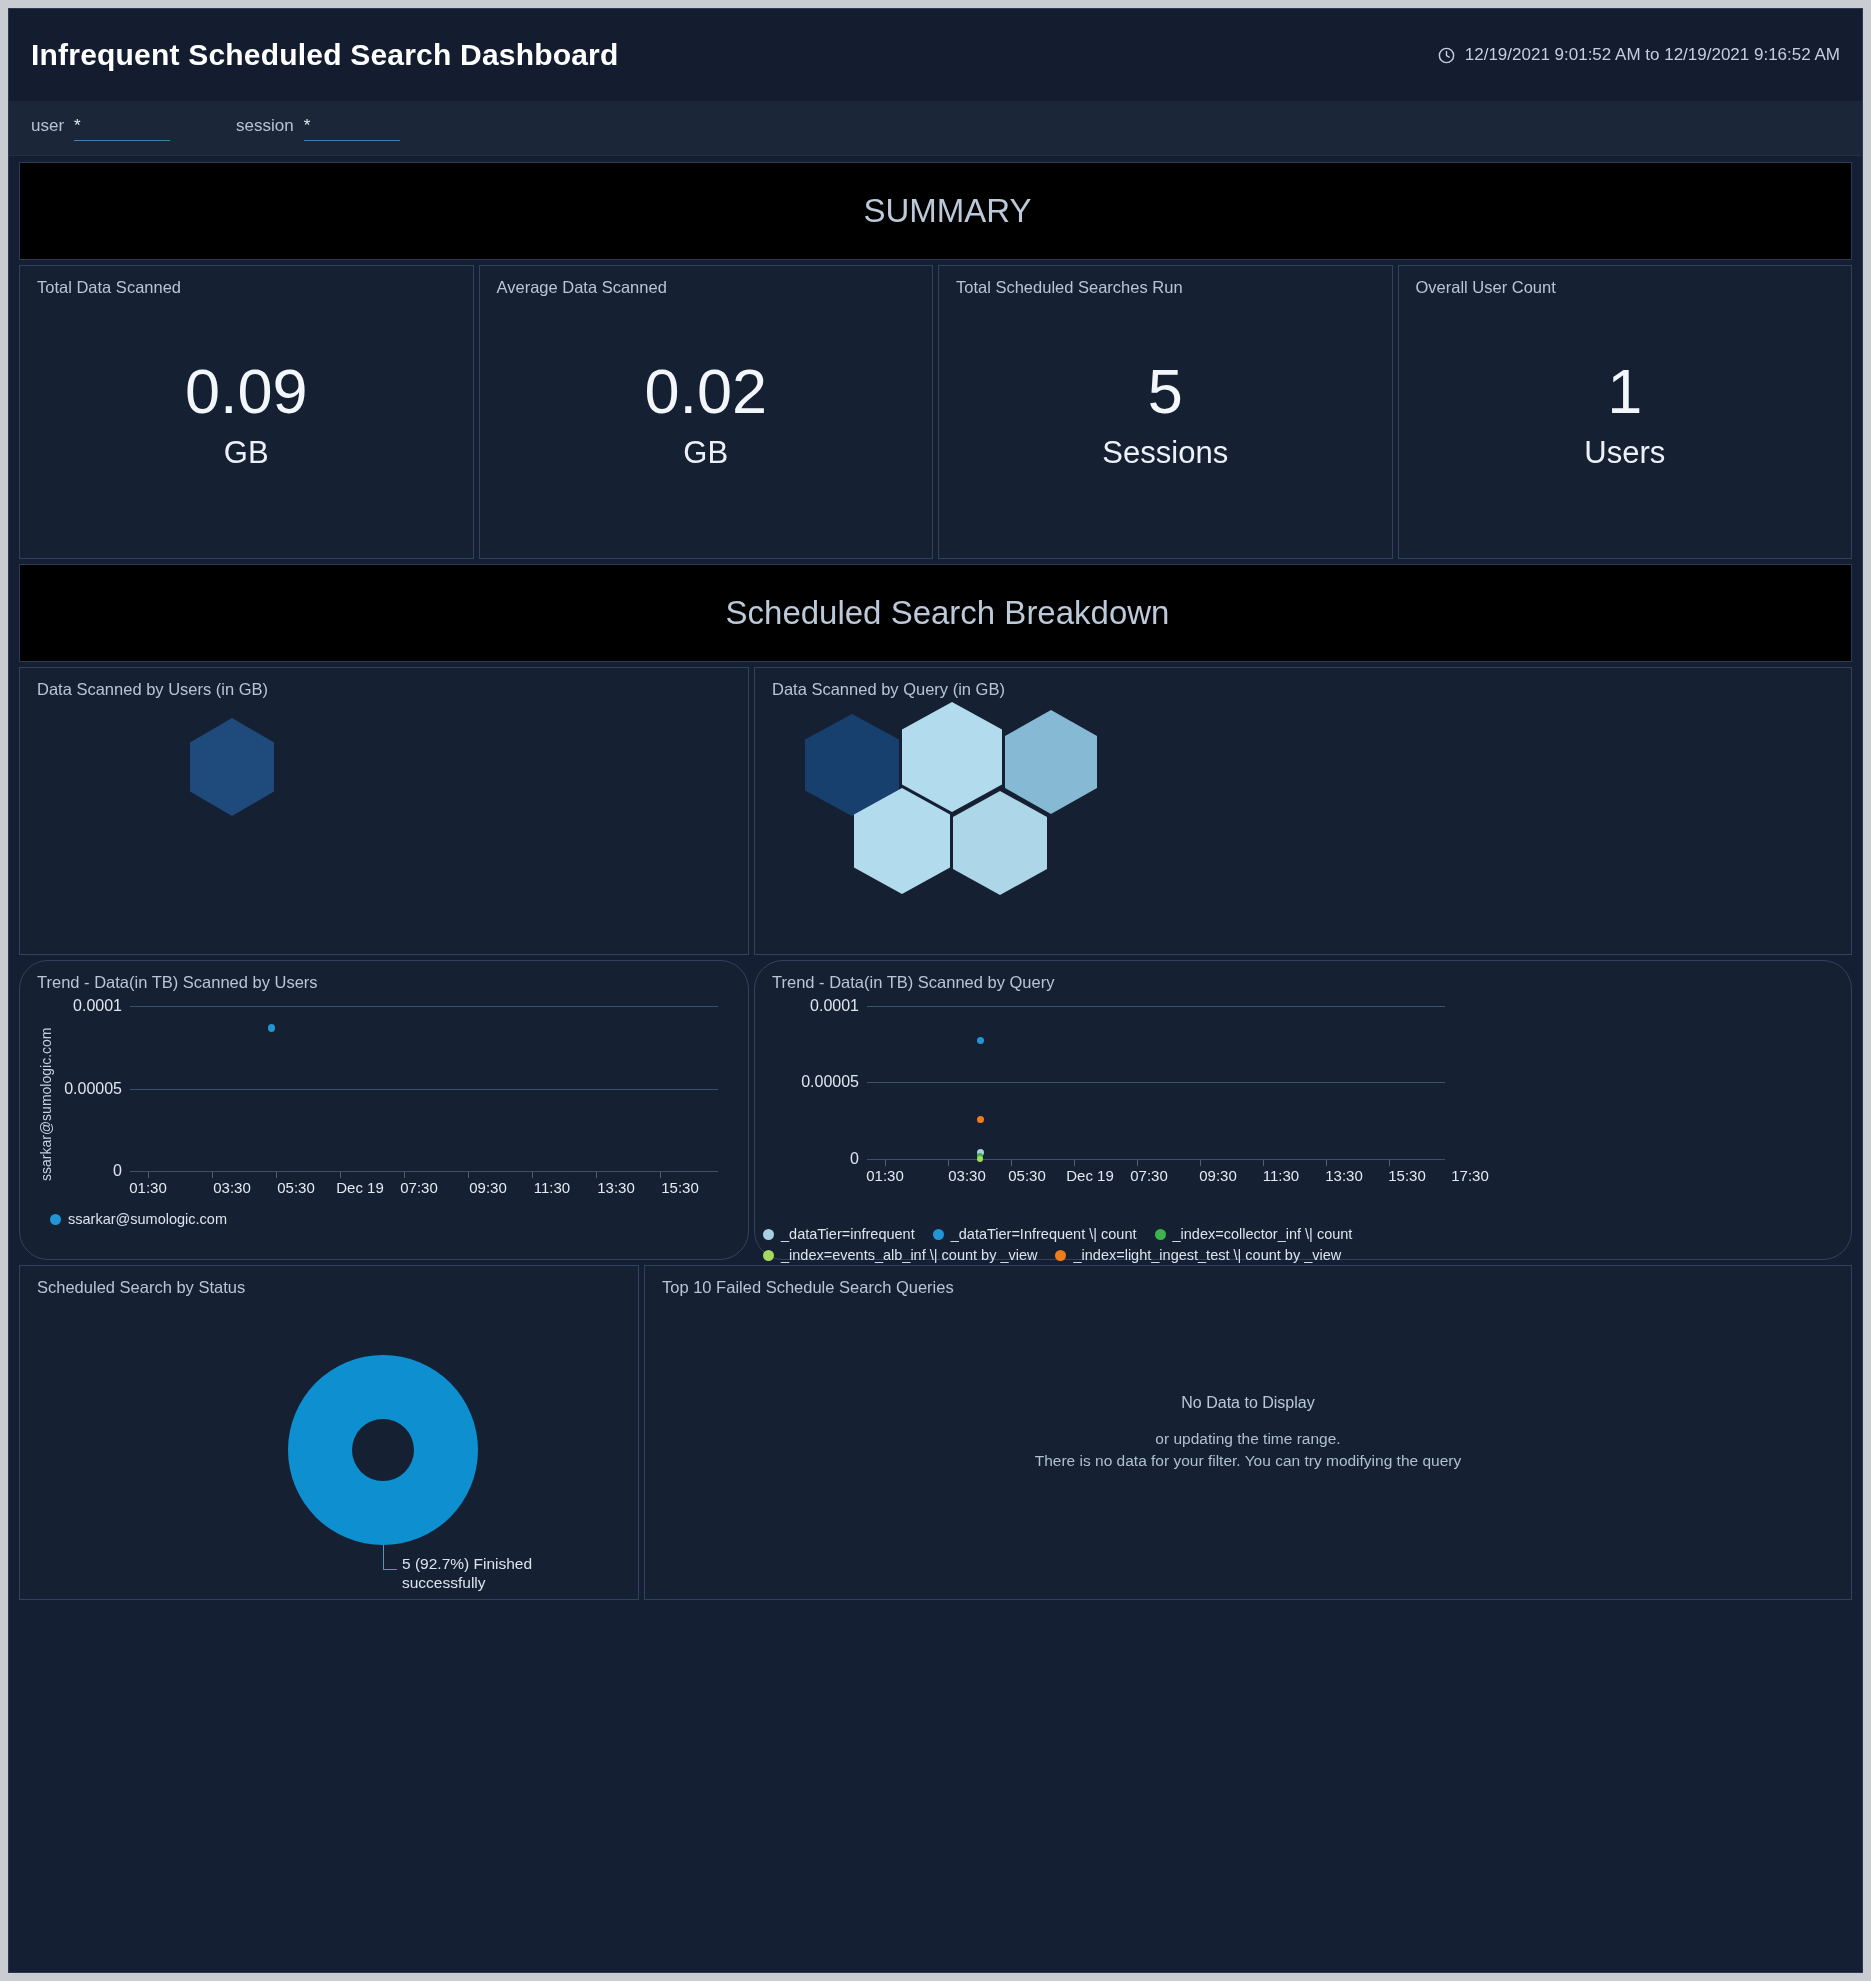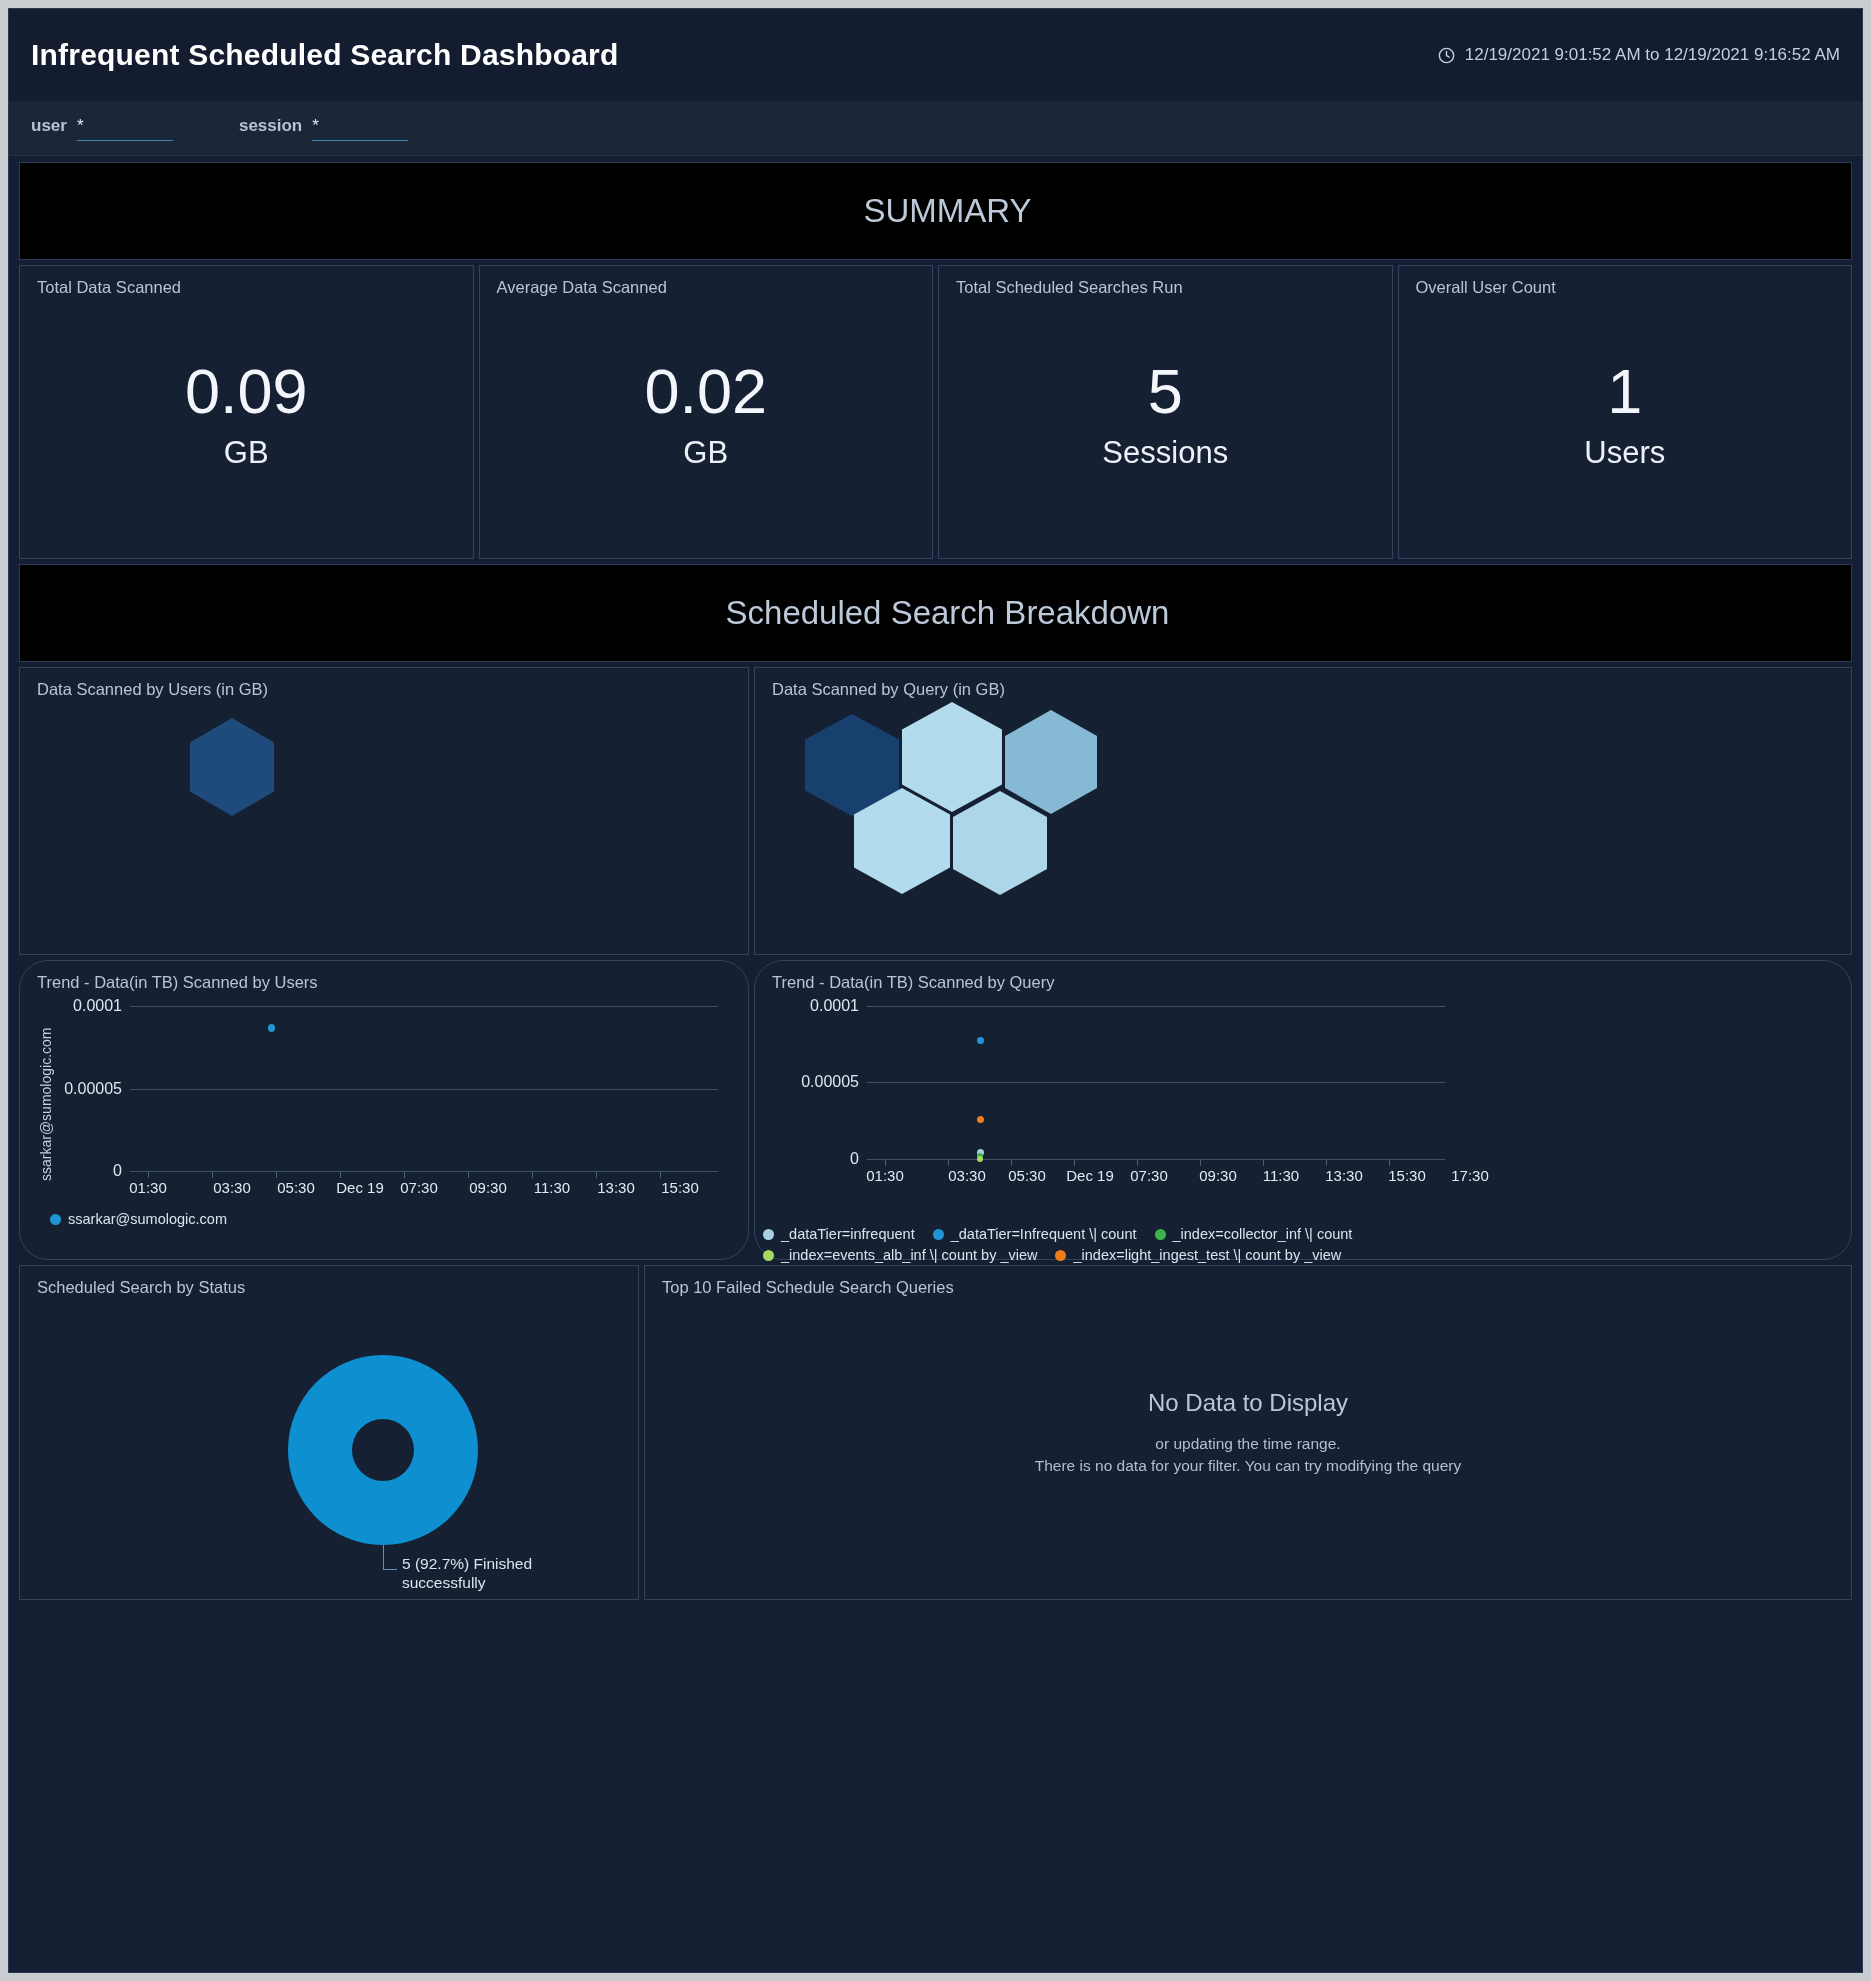--- a/index.html
+++ b/index.html
@@ -48,21 +48,21 @@
     align-items: center;
     padding: 0 22px;
     gap: 66px;
     border-bottom: 1px solid #243145;
   }
   .filter {
     display: flex;
     align-items: baseline;
     gap: 10px;
   }
-  .filter-label { font-size: 17px; color: #b7c2d2; font-weight: bold; }
+  .filter-label { font-size: 17px; color: #b7c2d2; }
   .filter-input {
     font-size: 17px;
     color: #e6ecf4;
     border: none;
     border-bottom: 1px solid #3f84ad;
     background: transparent;
     width: 96px;
     padding: 0 0 4px 0;
     outline: none;
     font-family: "Liberation Sans", sans-serif;
@@ -187,21 +187,21 @@
     width: 170px;
     line-height: 19px;
   }
   
   .nodata {
     position: absolute;
     left: 0; right: 0; top: 50%;
     transform: translateY(-50%);
     text-align: center;
   }
-  .nodata-title { font-size: 24px; color: #b9c7d8; margin-bottom: 16px; }
+  .nodata-title { font-size: 16px; color: #b9c7d8; margin-bottom: 16px; }
   .nodata-msg { font-size: 15.5px; color: #b0bfd1; line-height: 22px; }
 </style>
 </head>
 <body>
 
 <div class="dashboard">
 
   <div class="topbar">
     <div class="dash-title">Infrequent Scheduled Search Dashboard</div>
     <div class="timerange">

